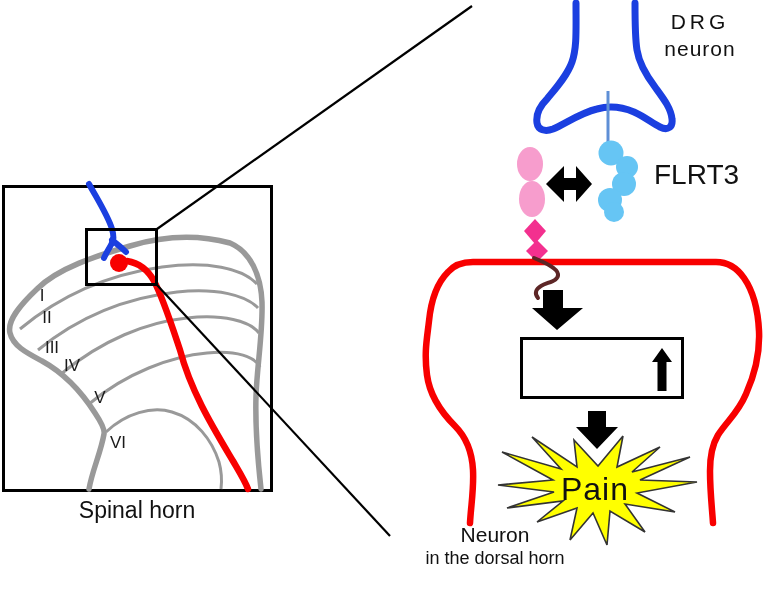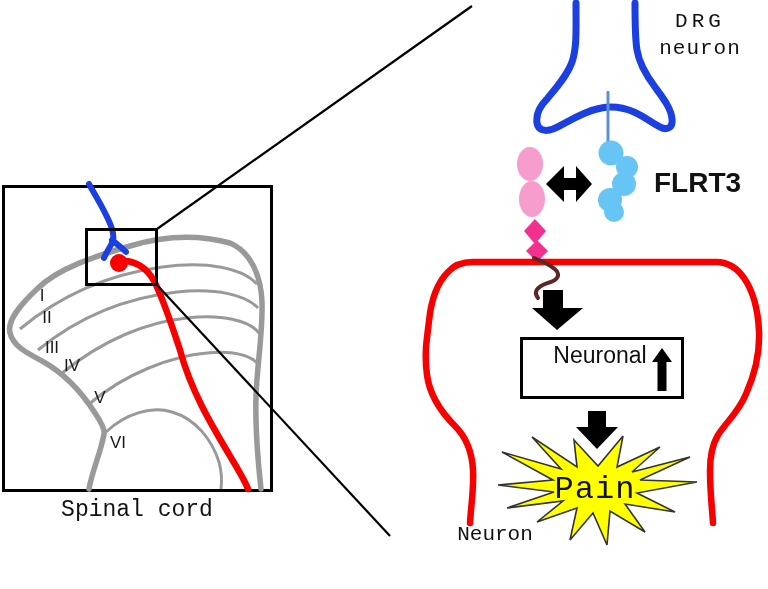--- a/index.html
+++ b/index.html
@@ -2,23 +2,23 @@
 <html style="--neuron-blue: #1B3FE0; --connector-blue: #5E8FD6; --flrt3-blue: #66C5F4; --unc5b-pink: #F79DCD; --unc5b-deep-pink: #F3308F; --cell-red: #F80000; --signal-maroon: #5D2626; --lamina-gray: #999999; --pain-yellow: #FFFF00; --ink-black: #000000;"><head>
 <meta charset="utf-8">
 <style>
   html,body{margin:0;padding:0;background:#fff;}
   #canvas{
     position:relative;width:768px;height:589px;background:#fff;
     font-family:"Liberation Sans",sans-serif;overflow:hidden;
   }
   #artwork{position:absolute;left:0;top:0;z-index:1;}
   .txt{position:absolute;z-index:2;color:#111;white-space:nowrap;}
-  .typewriter{font-family:Liberation Mono, monospace;}
+  .typewriter{font-family:Liberation Sans, sans-serif;}
   .sans{font-family:"Liberation Sans",sans-serif;}
-  .bold{font-weight:bold;margin-top:8px;}
+  .bold{font-weight:normal;}
   .center{text-align:center;}
   .lamina{
     position:absolute;z-index:2;color:#1a1a1a;font-size:17px;
     font-family:"Liberation Sans",sans-serif;transform:translate(-50%,-50%);
   }
   
   .stroke-blue{stroke:var(--neuron-blue);fill:none;}
   .stroke-connector{stroke:var(--connector-blue);fill:none;}
   .stroke-red{stroke:var(--cell-red);fill:none;}
   .stroke-gray{stroke:var(--lamina-gray);fill:none;}
@@ -116,29 +116,29 @@
 
   <div class="txt typewriter center" style="left:650px;top:8px;width:100px;font-size:21px;line-height:27px;">
     <div style="letter-spacing:4px;">DRG</div>
     <div style="letter-spacing:1px;">neuron</div>
   </div>
 
 
   <div class="txt sans bold" style="left:654px;top:159px;font-size:28px;">FLRT3</div>
 
   <div class="txt sans center" style="left:536px;top:342px;width:128px;font-size:23px;line-height:27px;">
-    <div>Neuronal</div>
   </div>
 
   <div class="txt typewriter center" style="left:515px;top:471px;width:160px;font-size:32px;letter-spacing:1px;">Pain</div>
 
-  <div class="txt typewriter center" style="left:57px;top:497px;width:160px;font-size:23px;">Spinal cord</div>
+  <div class="txt typewriter center" style="left:57px;top:497px;width:160px;font-size:23px;">Spinal horn</div>
 
   <div class="txt typewriter center" style="left:384px;top:522px;width:222px;">
     <div style="font-size:21px;line-height:25px;">Neuron</div>
+    <div style="font-size:18px;line-height:22px;">in the dorsal horn</div>
   </div>
 
   <span class="lamina" style="left:42px;top:296px;">I</span>
   <span class="lamina" style="left:47px;top:318px;">II</span>
   <span class="lamina" style="left:52px;top:348px;">III</span>
   <span class="lamina" style="left:72px;top:366px;">IV</span>
   <span class="lamina" style="left:100px;top:398px;">V</span>
   <span class="lamina" style="left:118px;top:443px;">VI</span>
 
 </div>

